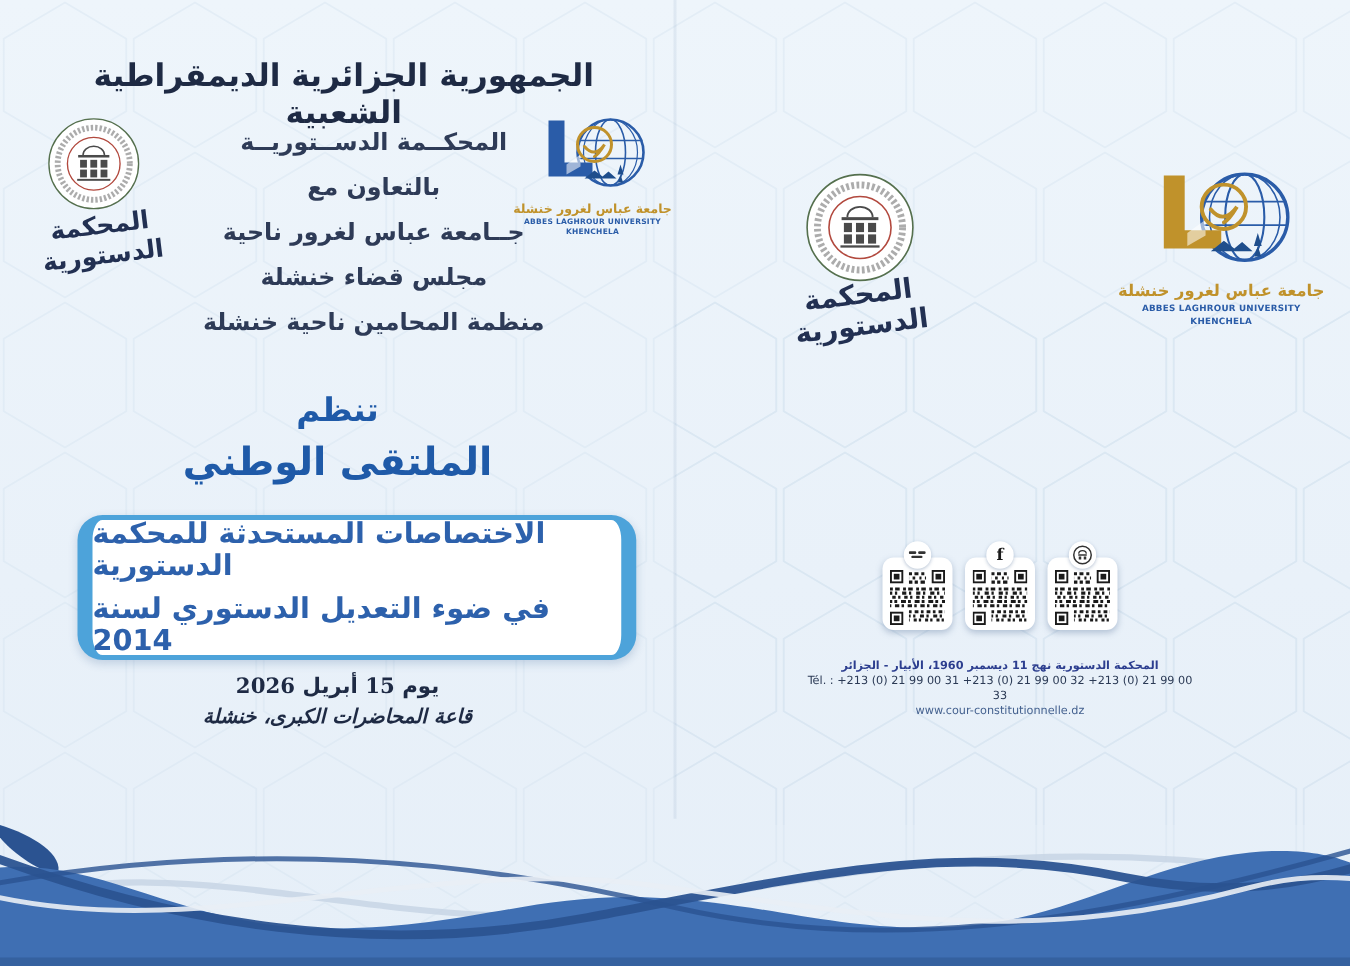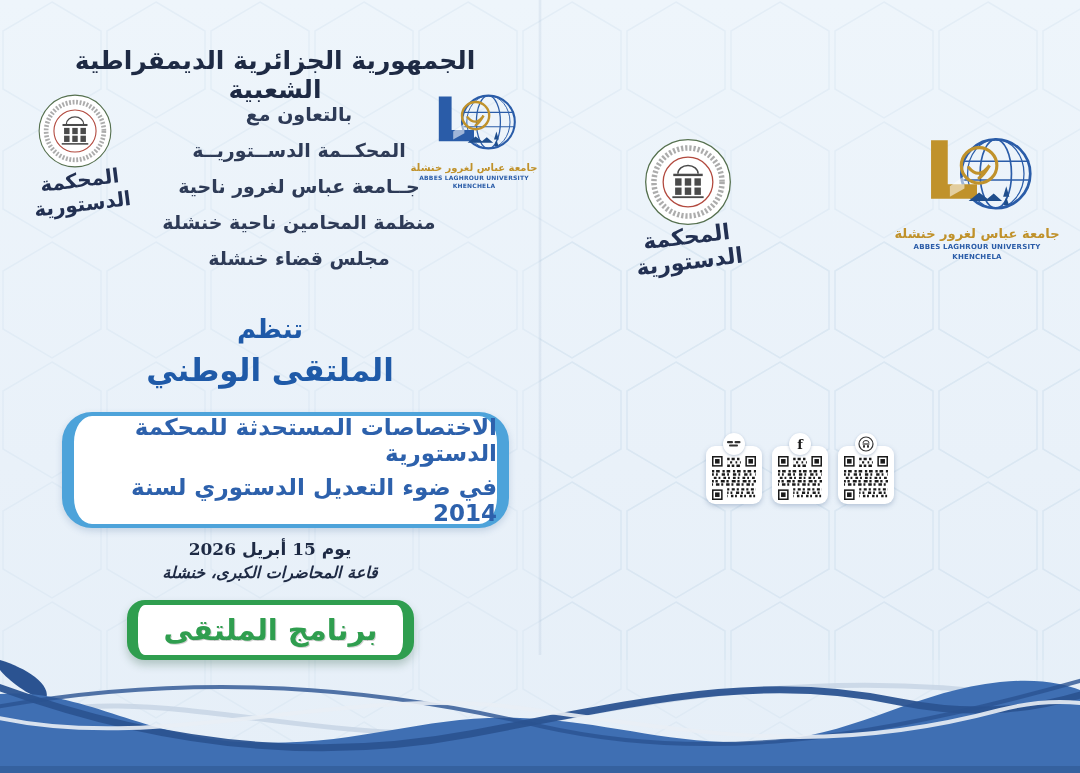--- a/index.html
+++ b/index.html
@@ -21,23 +21,23 @@
   .org-lines{left:158px;top:96px;width:282px;font-size:19px;font-weight:600;color:#2e3b57;line-height:36px;}
   .uni-small{left:400px;top:90px;width:148px;}
   .uni-small svg{display:block;margin:0 auto;}
   .uni-ar-s{font-size:10px;font-weight:700;color:#c0922b;line-height:12px;}
   .uni-en-s{font-size:6px;font-weight:700;color:#2a5ca8;letter-spacing:.2px;line-height:8px;}
   .organizes{left:10px;top:314px;width:520px;font-size:26px;font-weight:800;color:#1f5aa8;}
   .event-kind{left:10px;top:352px;width:520px;font-size:31px;font-weight:800;color:#1f5aa8;}
   .title-box{
     left:62px;top:412px;width:447px;height:116px;box-sizing:border-box;
     background:#fff;border:4px solid #4da3da;border-left-width:12px;border-right-width:12px;
-    border-radius:30px;box-shadow:0 3px 7px rgba(60,100,150,.22);
+    border-radius:20px;box-shadow:0 3px 7px rgba(60,100,150,.22);
     display:flex;flex-direction:column;justify-content:center;gap:8px;
-    font-size:23px;font-weight:800;color:#2d61ac;text-align:right;
+    font-size:23px;font-weight:800;color:#2d61ac;text-align:left;
   }
   .event-date{left:40px;top:539px;width:460px;font-size:17px;font-weight:700;color:#1e2a44;
     font-family:"DejaVu Serif","DejaVu Sans",serif;}
   .event-venue{left:40px;top:563px;width:460px;font-size:16px;font-weight:700;color:#1e2a44;
     font-family:"DejaVu Serif","DejaVu Sans",serif;font-style:italic;}
   .program-box{
     left:127px;top:600px;width:287px;height:60px;box-sizing:border-box;
     background:#fff;border:5px solid #2f9e4f;border-left-width:11px;border-right-width:11px;
     border-radius:18px;box-shadow:0 5px 9px rgba(40,90,60,.28);
     display:flex;align-items:center;justify-content:center;
@@ -152,25 +152,25 @@
   <div class="fold"></div>
 
   <div class="abs ctr republic" dir="rtl">الجمهورية الجزائرية الديمقراطية الشعبية</div>
 
   <svg class="abs seal-small">
     <use href="#seal" width="78" height="78"></use>
   </svg>
   <div class="abs ctr seal-caption-l" dir="rtl">المحكمة الدستورية</div>
 
   <div class="abs ctr org-lines" dir="rtl">
+    <div>المحكــمة الدســتوريــة</div>
     <div>بالتعاون مع</div>
-    <div>المحكــمة الدســتوريــة</div>
     <div>جــامعة عباس لغرور ناحية</div>
+    <div>مجلس قضاء خنشلة</div>
     <div>منظمة المحامين ناحية خنشلة</div>
-    <div>مجلس قضاء خنشلة</div>
   </div>
 
   <div class="abs ctr uni-small">
     <svg width="120" height="72" viewBox="0 0 120 90" style="--lcol:#2a5ca8">
         <use href="#unilogo"></use>
       </svg>
     <div class="uni-ar-s" dir="rtl">جامعة عباس لغرور خنشلة</div>
     <div class="uni-en-s">ABBES LAGHROUR UNIVERSITY KHENCHELA</div>
   </div>
 
@@ -178,23 +178,20 @@
   <div class="abs ctr organizes" dir="rtl">تنظم</div>
 
   <div class="abs title-box" dir="rtl">
     <div>الاختصاصات المستحدثة للمحكمة الدستورية</div>
     <div>في ضوء التعديل الدستوري لسنة 2014</div>
   </div>
 
   <div class="abs ctr event-date" dir="rtl">يوم 15 أبريل 2026</div>
   <div class="abs ctr event-venue" dir="rtl">قاعة المحاضرات الكبرى، خنشلة</div>
 
-  <div class="abs program-box" dir="rtl">
-    <span>برنامج الملتقى</span>
-  </div>
 
   <svg class="abs seal-big">
     <use href="#seal" width="92" height="92"></use>
   </svg>
   <div class="abs ctr seal-caption-r" dir="rtl">المحكمة الدستورية</div>
 
   <div class="abs ctr uni-big">
     <svg width="150" height="94" viewBox="0 0 120 90" style="--lcol:#c0922b">
         <use href="#unilogo"></use>
       </svg>
@@ -232,20 +229,25 @@
           <rect x="5" y="9.2" width="2" height="2.4" fill="#333"></rect>
           <rect x="9" y="9.2" width="2" height="2.4" fill="#333"></rect>
         </svg>
       </div>
       <svg class="qr" width="44" height="44">
           <use href="#qr" width="44" height="44"></use>
         </svg>
     </div>
   </div>
 
+  <div class="abs ctr contact">
+    <div class="addr-ar" dir="rtl">المحكمة الدستورية نهج 11 ديسمبر 1960، الأبيار - الجزائر</div>
+    <div class="addr-tel" dir="ltr">Tél. : +213 (0) 21 99 00 31    +213 (0) 21 99 00 32    +213 (0) 21 99 00 33</div>
+    <div class="addr-web">www.cour-constitutionnelle.dz</div>
+  </div>
 
   <svg class="wave" viewBox="0 0 1080 125" preserveAspectRatio="none">
     <path d="M-10,78 C150,18 330,116 540,74 C720,38 900,20 1090,60" fill="none" stroke="#c9d6e6" stroke-width="5" opacity="0.9"></path>
     <path d="M0,12 C26,20 52,36 46,52 C28,48 8,32 0,22 Z" fill="#2b5391"></path>
     <path d="M0,46 C80,40 140,88 240,94 C360,100 420,66 520,70 C620,74 680,102 780,92
              C860,84 920,42 1000,34 C1040,30 1065,36 1080,42 L1080,125 L0,125 Z" fill="#3f6fb3"></path>
     <path d="M-10,36 C140,92 300,118 470,86 C640,54 760,24 900,54 C980,70 1040,60 1090,44" fill="none" stroke="#2b5391" stroke-width="7" opacity="0.95"></path>
     <path d="M-10,60 C200,22 380,40 540,78 C700,114 860,96 1090,30" fill="none" stroke="#2b5391" stroke-width="4" opacity="0.8"></path>
     <path d="M-10,68 C160,108 340,36 520,60 C700,84 820,110 1000,62 C1030,54 1060,52 1090,56" fill="none" stroke="#e9eef5" stroke-width="4" opacity="0.9"></path>
     <rect x="0" y="118" width="1080" height="7" fill="#35619f"></rect>

